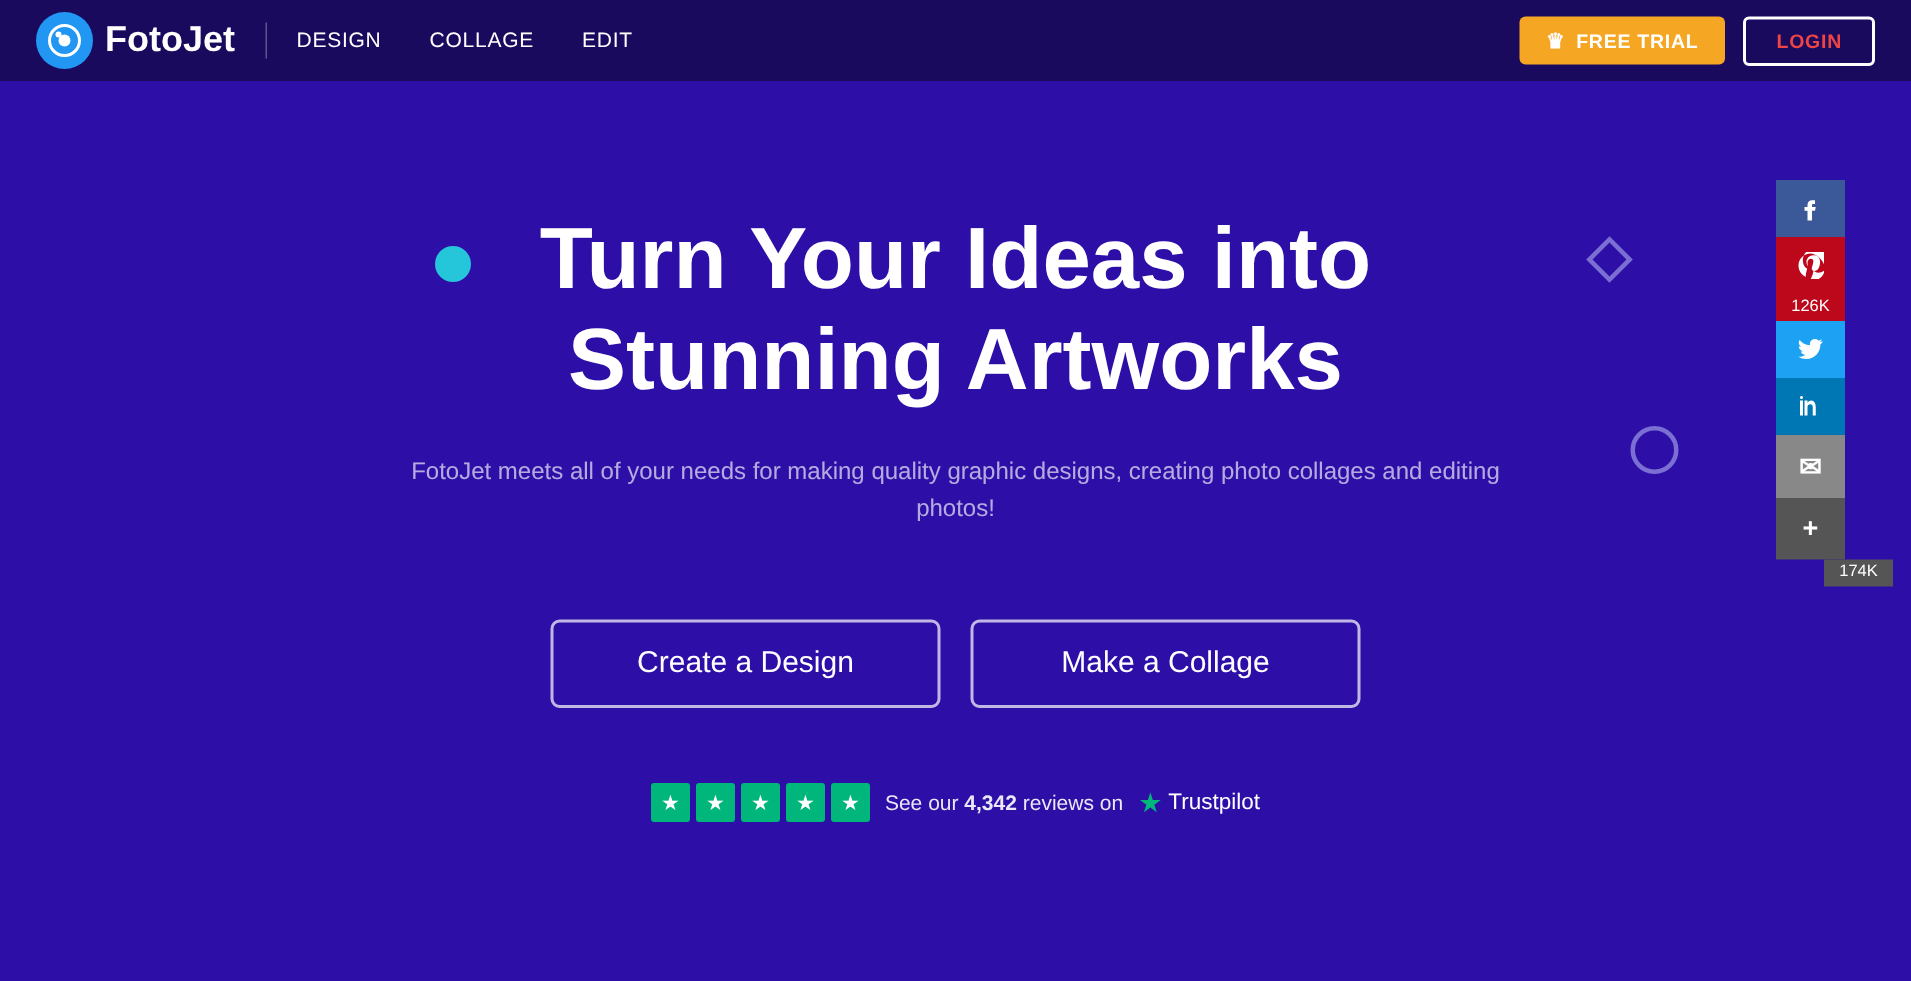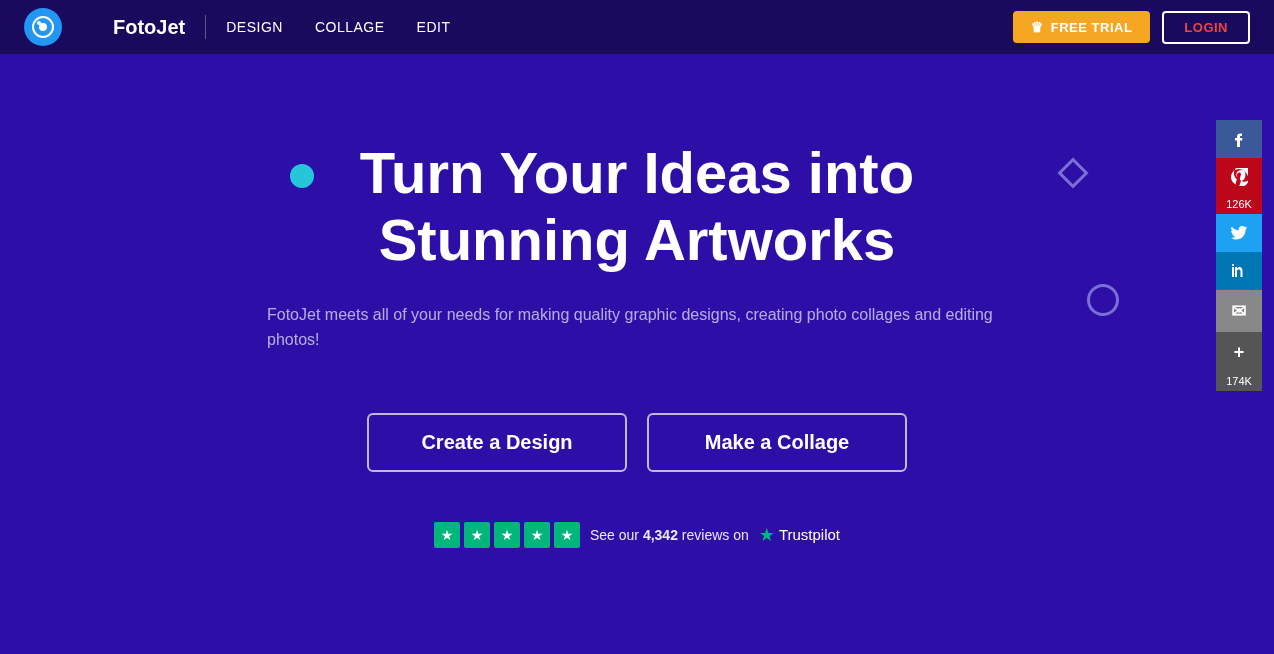--- a/index.html
+++ b/index.html
@@ -28,23 +28,22 @@
       border-radius: 50%;
       display: flex;
       align-items: center;
       justify-content: center;
       color: white;
       font-weight: bold;
       font-size: 18px;
     }
     .logo-text {
       color: white;
-      font-size: 20px;
-      font-weight: bold;
-      margin-left: 43px;
+      font-size: 24px;
+      font-weight: bold;
     }
     .nav-divider {
       width: 1px;
       height: 24px;
       background: rgba(255,255,255,0.3);
       margin: 0 20px;
     }
     .nav-links {
       display: flex;
       gap: 32px;
@@ -139,41 +138,41 @@
       font-size: 58px;
       font-weight: 900;
       text-align: center;
       line-height: 1.15;
       margin-bottom: 28px;
       max-width: 900px;
     }
     .hero-subtitle {
       color: rgba(255,255,255,0.65);
       font-size: 16px;
-      text-align: left;
+      text-align: center;
       max-width: 740px;
       margin-bottom: 60px;
       line-height: 1.6;
     }
 
     .cta-buttons {
       display: flex;
       gap: 20px;
       margin-bottom: 50px;
       flex-wrap: wrap;
       justify-content: center;
     }
     .cta-btn {
       background: transparent;
       color: white;
       border: 2px solid rgba(255,255,255,0.7);
       padding: 16px 48px;
       border-radius: 6px;
       font-size: 20px;
-      font-weight: 700;
+      font-weight: 400;
       cursor: pointer;
       transition: background 0.2s;
       min-width: 260px;
     }
 
     
     .trustpilot-row {
       display: flex;
       align-items: center;
       gap: 10px;
@@ -248,20 +247,21 @@
     .social-linkedin { background: #0077b5; }
     .social-email { background: #888; }
     .social-plus { background: #555; }
     .social-plus-count {
       background: #555;
       color: white;
       font-size: 11px;
       text-align: center;
       padding: 2px 0 4px;
       width: 46px;
+      margin-left: 32px;
     }
   </style>
 </head>
 <body>
 
 <nav class="navbar">
   <a class="logo-wrap" href="#">
     <div class="logo-icon">
       <svg width="22" height="22" viewBox="0 0 22 22" fill="none">
         <circle cx="11" cy="11" r="10" stroke="white" stroke-width="2"></circle>

